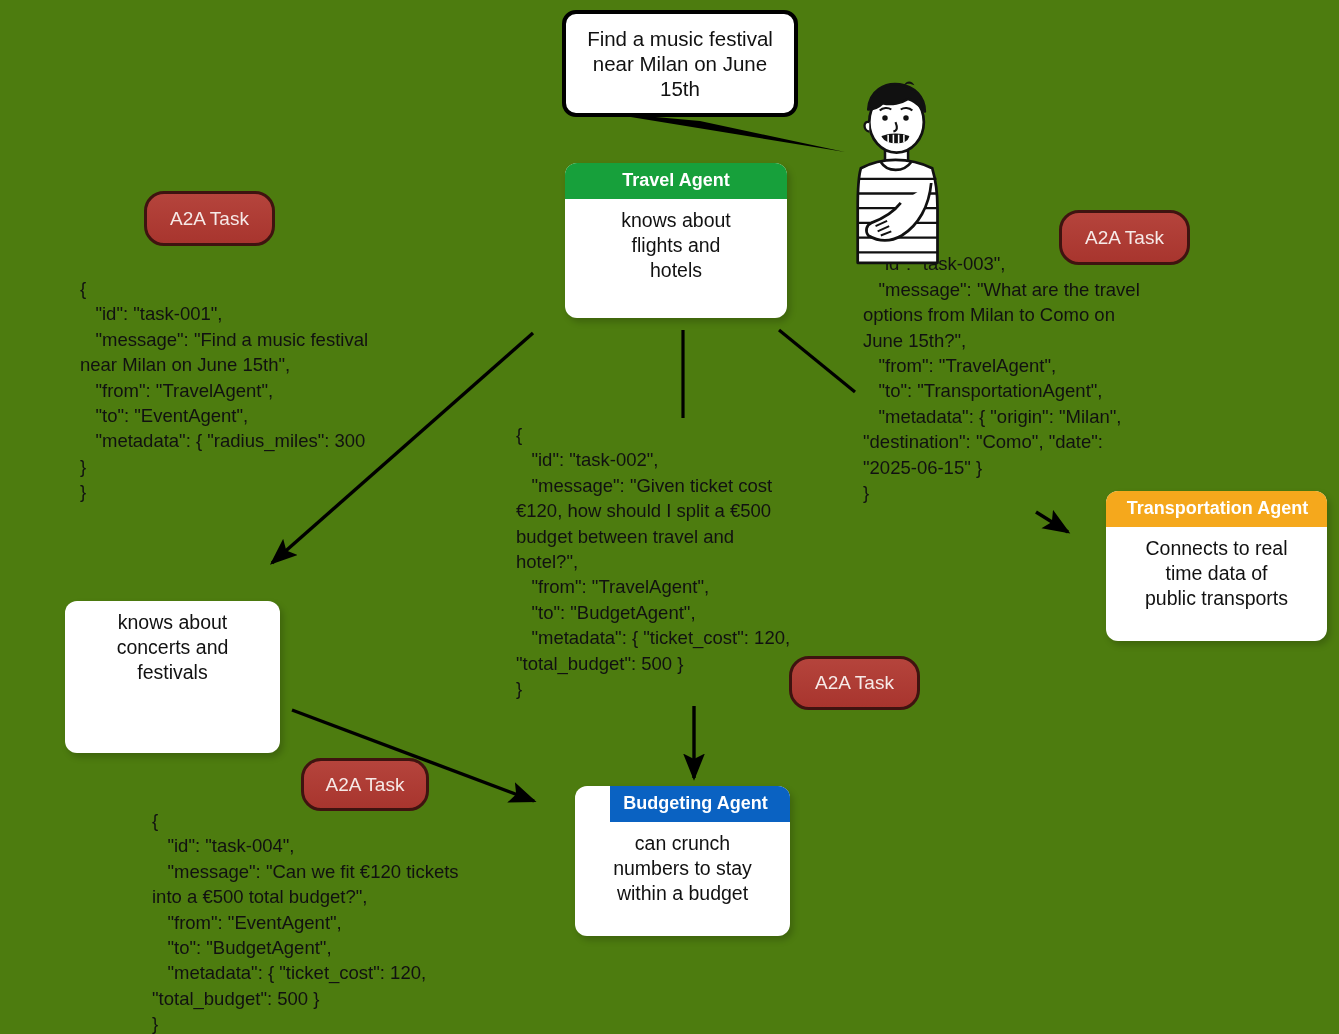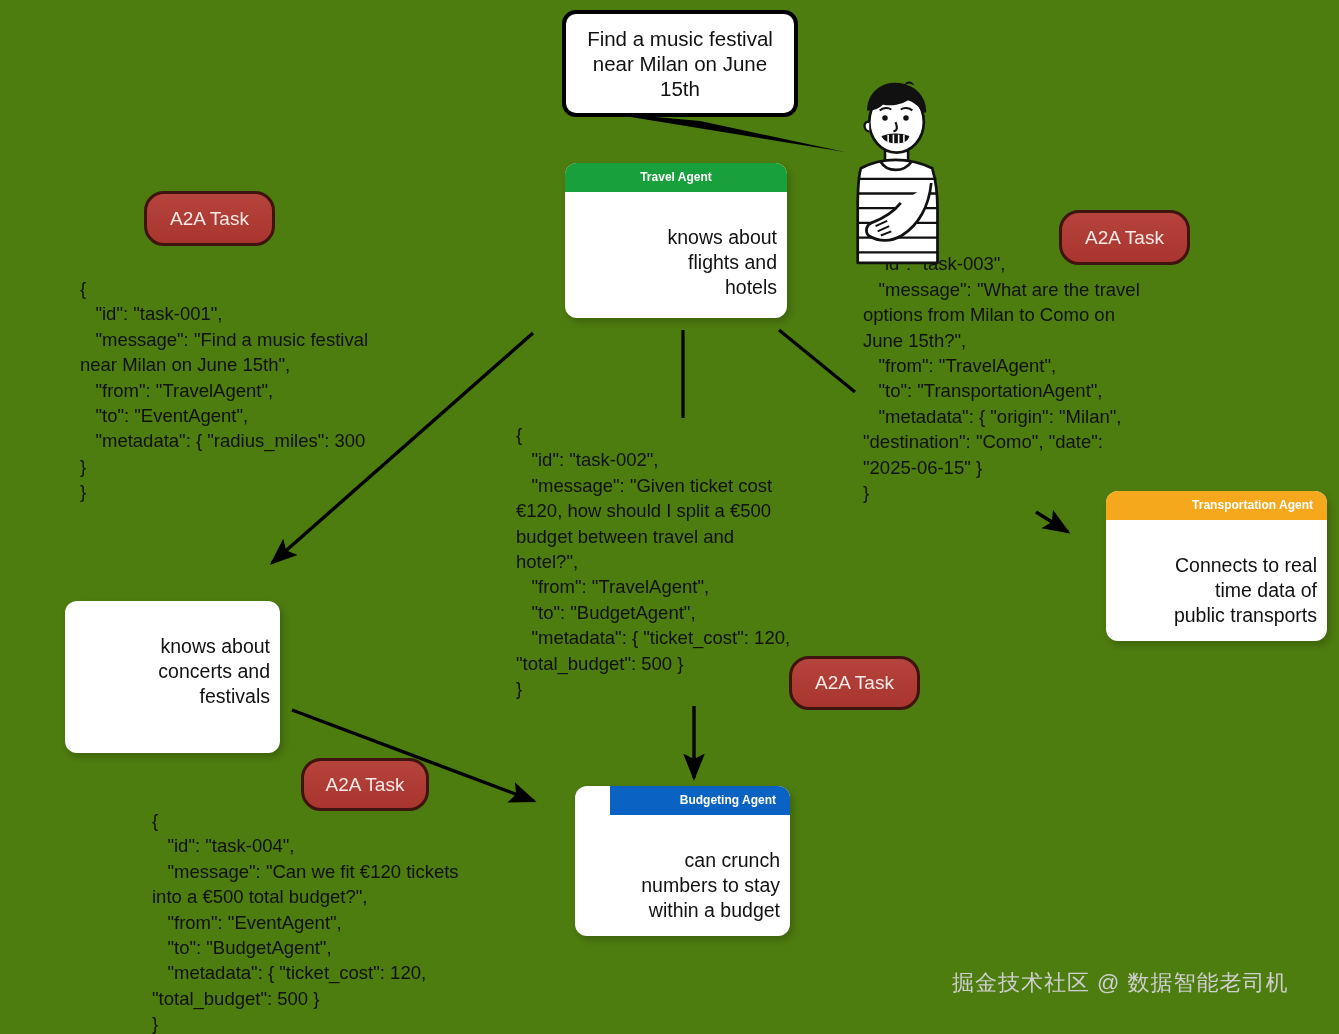--- a/index.html
+++ b/index.html
@@ -49,38 +49,37 @@
   .agent-card {
     position: absolute;
     border-radius: 12px;
     background: #ffffff;
     box-shadow: 3px 4px 7px rgba(0,0,0,0.20);
     overflow: hidden;
     box-sizing: border-box;
     z-index: 5;
   }
   .agent-header {
-    font-size: 12px;
+    font-size: 18px;
     font-weight: bold;
     color: #ffffff;
     padding: 7px 14px 8px 14px;
     box-sizing: border-box;
     white-space: pre;
   }
   .agent-header.center { text-align: center; }
-  .agent-header.left { text-align: right; }
+  .agent-header.left { text-align: center; }
   .agent-body {
     font-size: 19.5px;
     line-height: 25px;
     color: #111111;
-    text-align: right;
+    text-align: center;
     padding: 9px 10px 12px 10px;
     white-space: pre-line;
     box-sizing: border-box;
-    margin-top: 24px;
   }
 
   
   .a2a-badge {
     position: absolute;
     background: #b03a33;
     background: linear-gradient(180deg, #b5443c 0%, #a8352e 100%);
     border: 3px solid #3f1310;
     border-radius: 20px;
     color: #f6e9e7;
@@ -295,15 +294,14 @@
   <div class="json-block" style="left:152px; top:808px;">{
    "id": "task-004",
    "message": "Can we fit €120 tickets
 into a €500 total budget?",
    "from": "EventAgent",
    "to": "BudgetAgent",
    "metadata": { "ticket_cost": 120,
 "total_budget": 500 }
 }</div>
 
-  <div class="watermark">掘金技术社区 @ 数据智能老司机</div>
 
 </div>
 
 </body></html>

